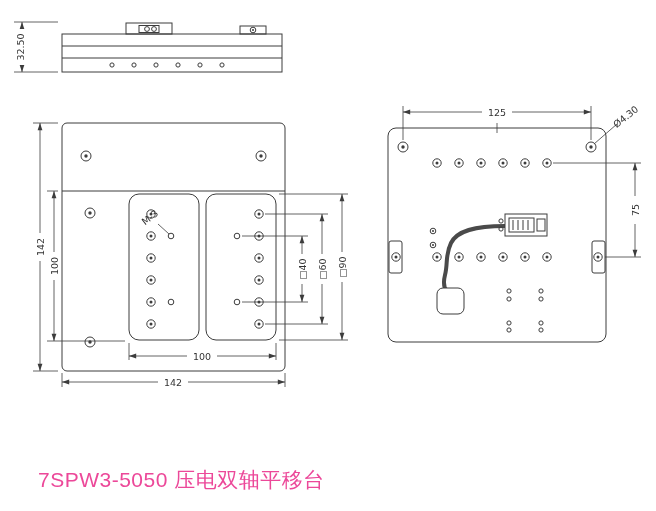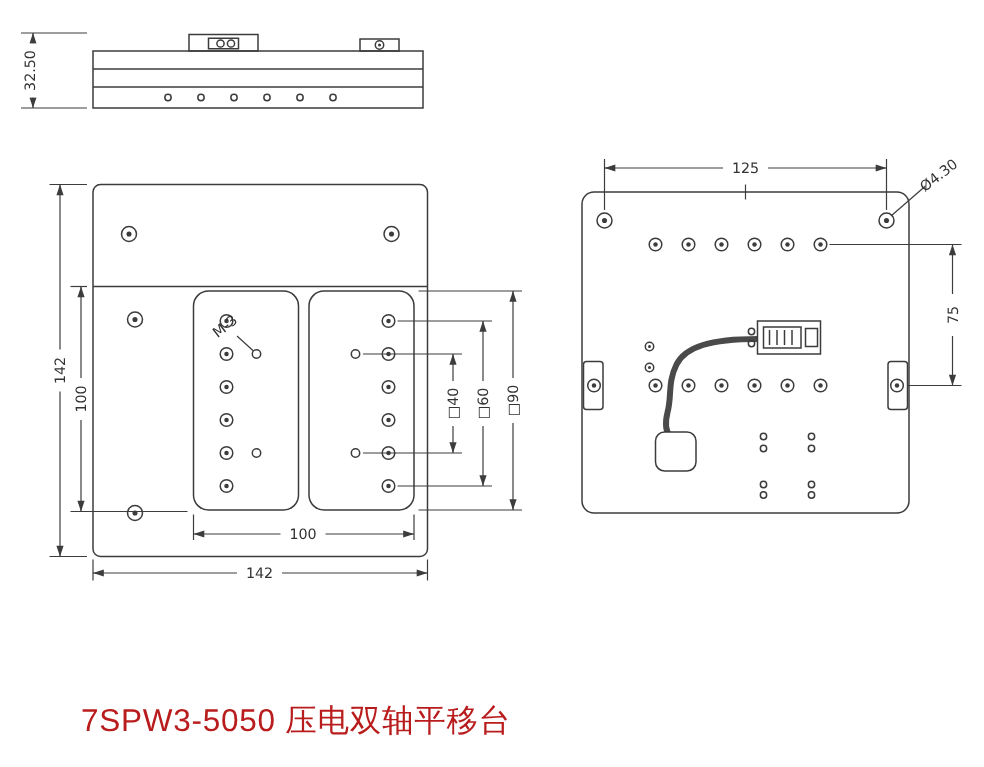--- a/index.html
+++ b/index.html
@@ -11,22 +11,22 @@
   .ln   { fill:none; stroke:#3c3c3c; stroke-width:1; }
   .lnw  { fill:#ffffff; stroke:#3c3c3c; stroke-width:1; }
   .dot  { fill:#3c3c3c; stroke:none; }
   .dim  { stroke:#3c3c3c; stroke-width:0.8; fill:none; }
   .cable{ fill:none; stroke:#4a4a4a; stroke-width:4; stroke-linecap:round; }
   .dimtext {
     font-family:"DejaVu Sans", sans-serif; font-size:9.5px; fill:#333333;
     text-anchor:middle;
   }
   .caption {
-    position:absolute; left:54px; top:466px;
-    font-size:21px; color:#b91c1c; letter-spacing:0.5px;
+    position:absolute; left:38px; top:466px;
+    font-size:21px; color:#ec4899; letter-spacing:0.5px;
   }
 </style>
 </head>
 <body>
 
 <div id="stage">
   <svg width="656" height="511" viewBox="0 0 656 511" xmlns="http://www.w3.org/2000/svg">
     <defs>
       <marker id="arr" viewBox="0 0 10 8" markerWidth="10" markerHeight="8" refX="9.5" refY="4" orient="auto-start-reverse">
         <path d="M0.5,1 L9.5,4 L0.5,7 Z" fill="#3c3c3c"></path>

